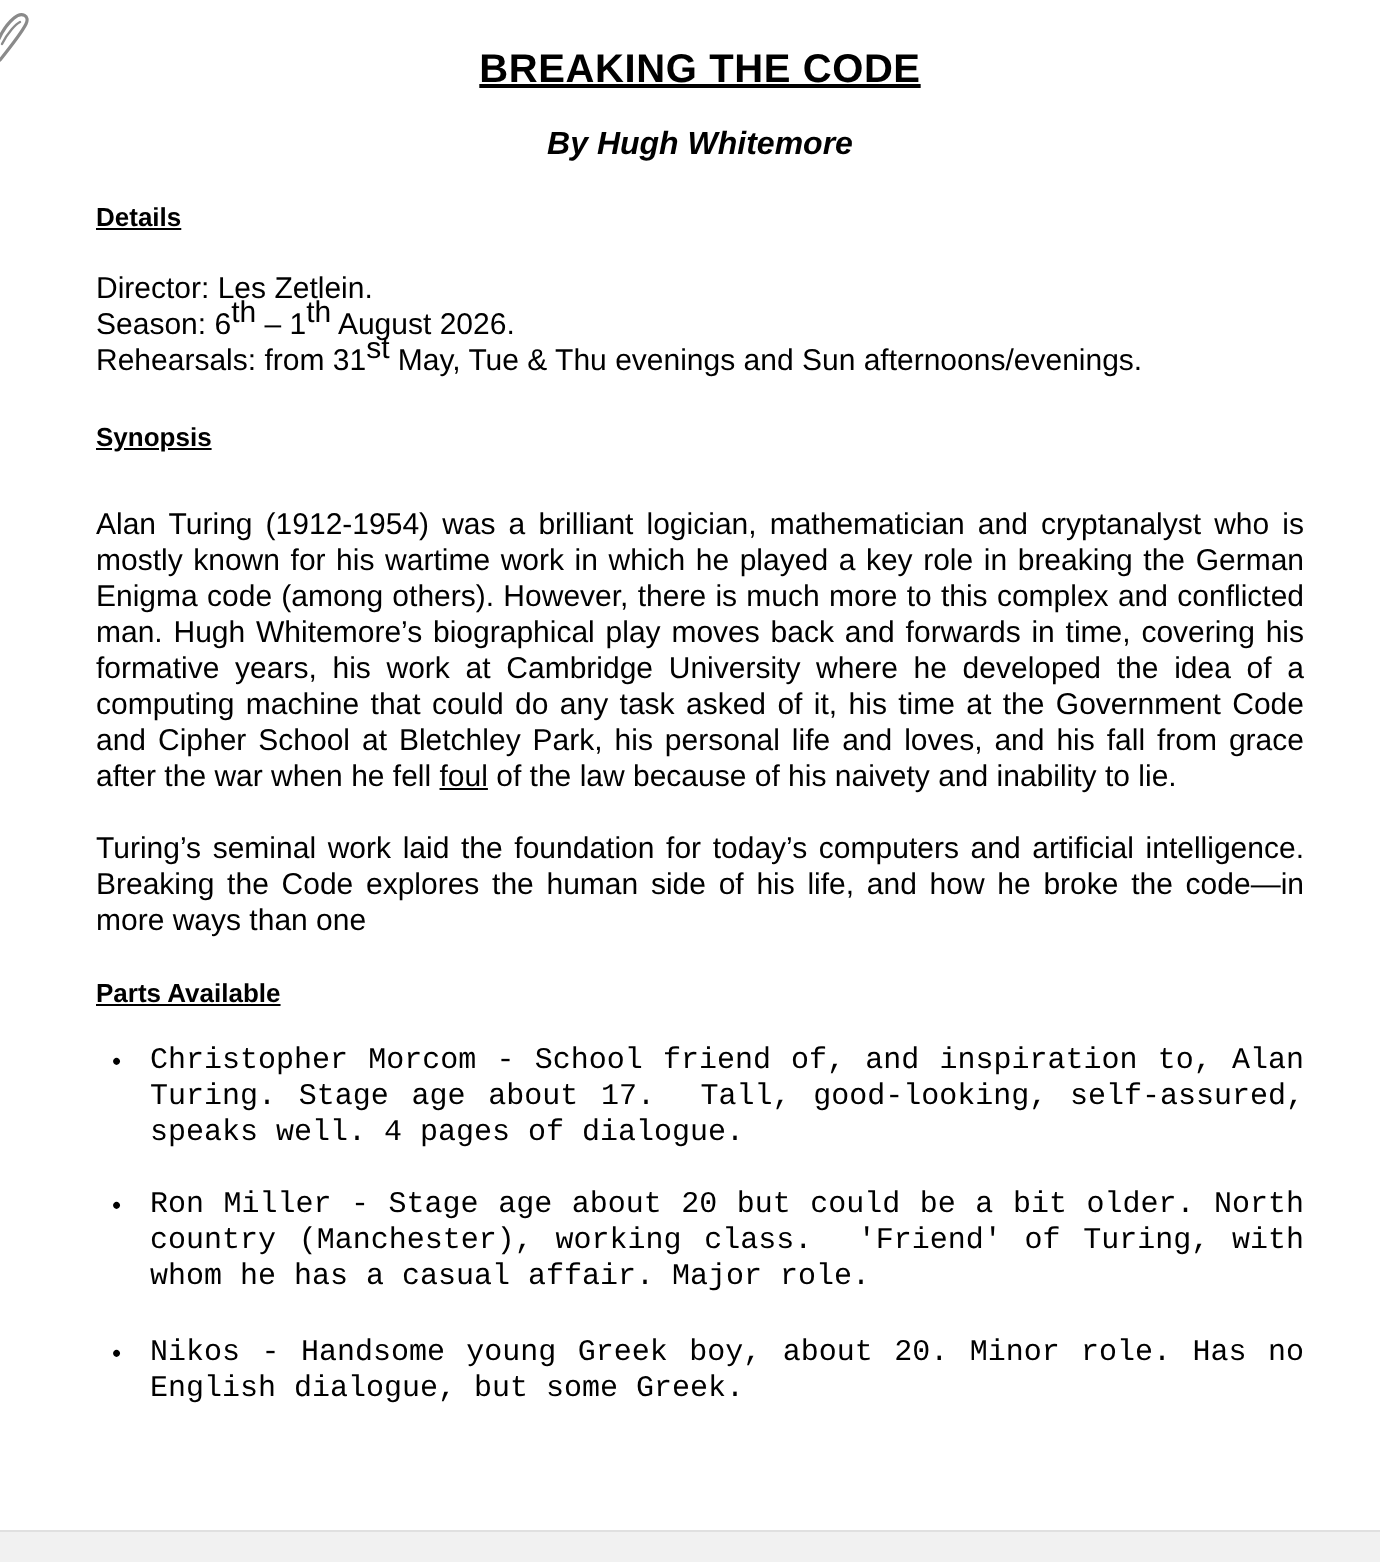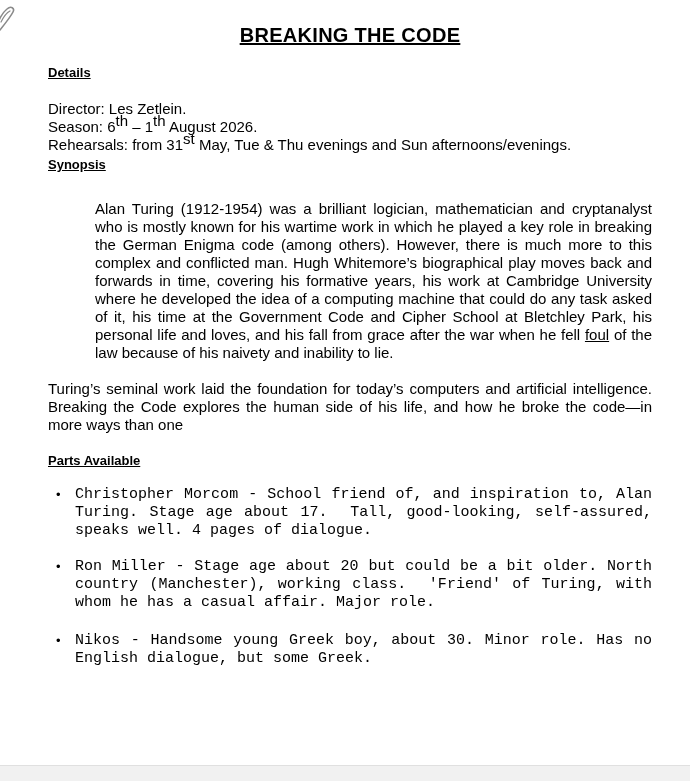--- a/index.html
+++ b/index.html
@@ -52,23 +52,23 @@
   .section-heading.first {
     margin-top: 0;
   }
   .detail-line {
     margin: 0;
   }
   .body-para {
     margin: 0;
     text-align: justify;
   }
-  .para-p1 { margin-top: 26px; margin-left: 47px; }
+  .para-p1 { margin-top: 26px; }
   .para-p2 { margin-top: 18px; }
-  .heading-synopsis { margin-top: 2px; margin-bottom: 0; }
+  .heading-synopsis { margin-top: 20px; margin-bottom: 0; }
   .heading-parts { margin-top: 18px; margin-bottom: 0; }
   .intro-line { margin-top: 20px; }
   sup.ord {
     font-size: 15px;
     vertical-align: super;
     line-height: 0;
   }
   .u-word { text-decoration: underline; }
   .bullet-item {
     display: flex;
@@ -105,20 +105,21 @@
   <svg width="26" height="36" viewBox="0 0 26 36" xmlns="http://www.w3.org/2000/svg">
     <path d="M1 32 C -1 24, 5 12, 11 7 C 15 3.5, 19 6, 17 10 C 15 14, 8 23, 4 28" fill="none" stroke="#8a8a8a" stroke-width="1.6" stroke-linecap="round"></path>
     <path d="M5 20 C 8 14, 12 10, 14 9" fill="none" stroke="#8a8a8a" stroke-width="1.2" stroke-linecap="round"></path>
   </svg>
 </span>
 
 <div class="doc-content">
 
   <h1 class="doc-title">BREAKING THE CODE</h1>
 
+  <p class="doc-byline">By Hugh Whitemore</p>
 
   <h2 class="section-heading first">Details</h2>
 
   <p class="detail-line">Director: Les Zetlein.</p>
 
   <p class="detail-line"><span>Season: 6</span><sup class="ord">th</sup><span> – 1</span><sup class="ord">th</sup><span> August 2026.</span></p>
 
   <p class="detail-line"><span>Rehearsals: from 31</span><sup class="ord">st</sup><span> May, Tue &amp; Thu evenings and Sun afternoons/evenings.</span></p>
 
   <h2 class="section-heading heading-synopsis">Synopsis</h2>
@@ -135,18 +136,18 @@
     <span class="bullet-text">Christopher Morcom - School friend of, and inspiration to, Alan Turing. Stage age about 17.&nbsp; Tall, good-looking, self-assured, speaks well. 4 pages of dialogue.</span>
   </div>
 
   <div class="bullet-item b2">
     <span class="bullet-marker">•</span>
     <span class="bullet-text">Ron Miller - Stage age about 20 but could be a bit older. North country (Manchester), working class.&nbsp; 'Friend' of Turing, with whom he has a casual affair. Major role.</span>
   </div>
 
   <div class="bullet-item b3">
     <span class="bullet-marker">•</span>
-    <span class="bullet-text">Nikos - Handsome young Greek boy, about 30. Minor role. Has no English dialogue, but some Greek.</span>
+    <span class="bullet-text">Nikos - Handsome young Greek boy, about 20. Minor role. Has no English dialogue, but some Greek.</span>
   </div>
 
 </div>
 
 <div class="footer-strip"></div>
 
 </body></html>

